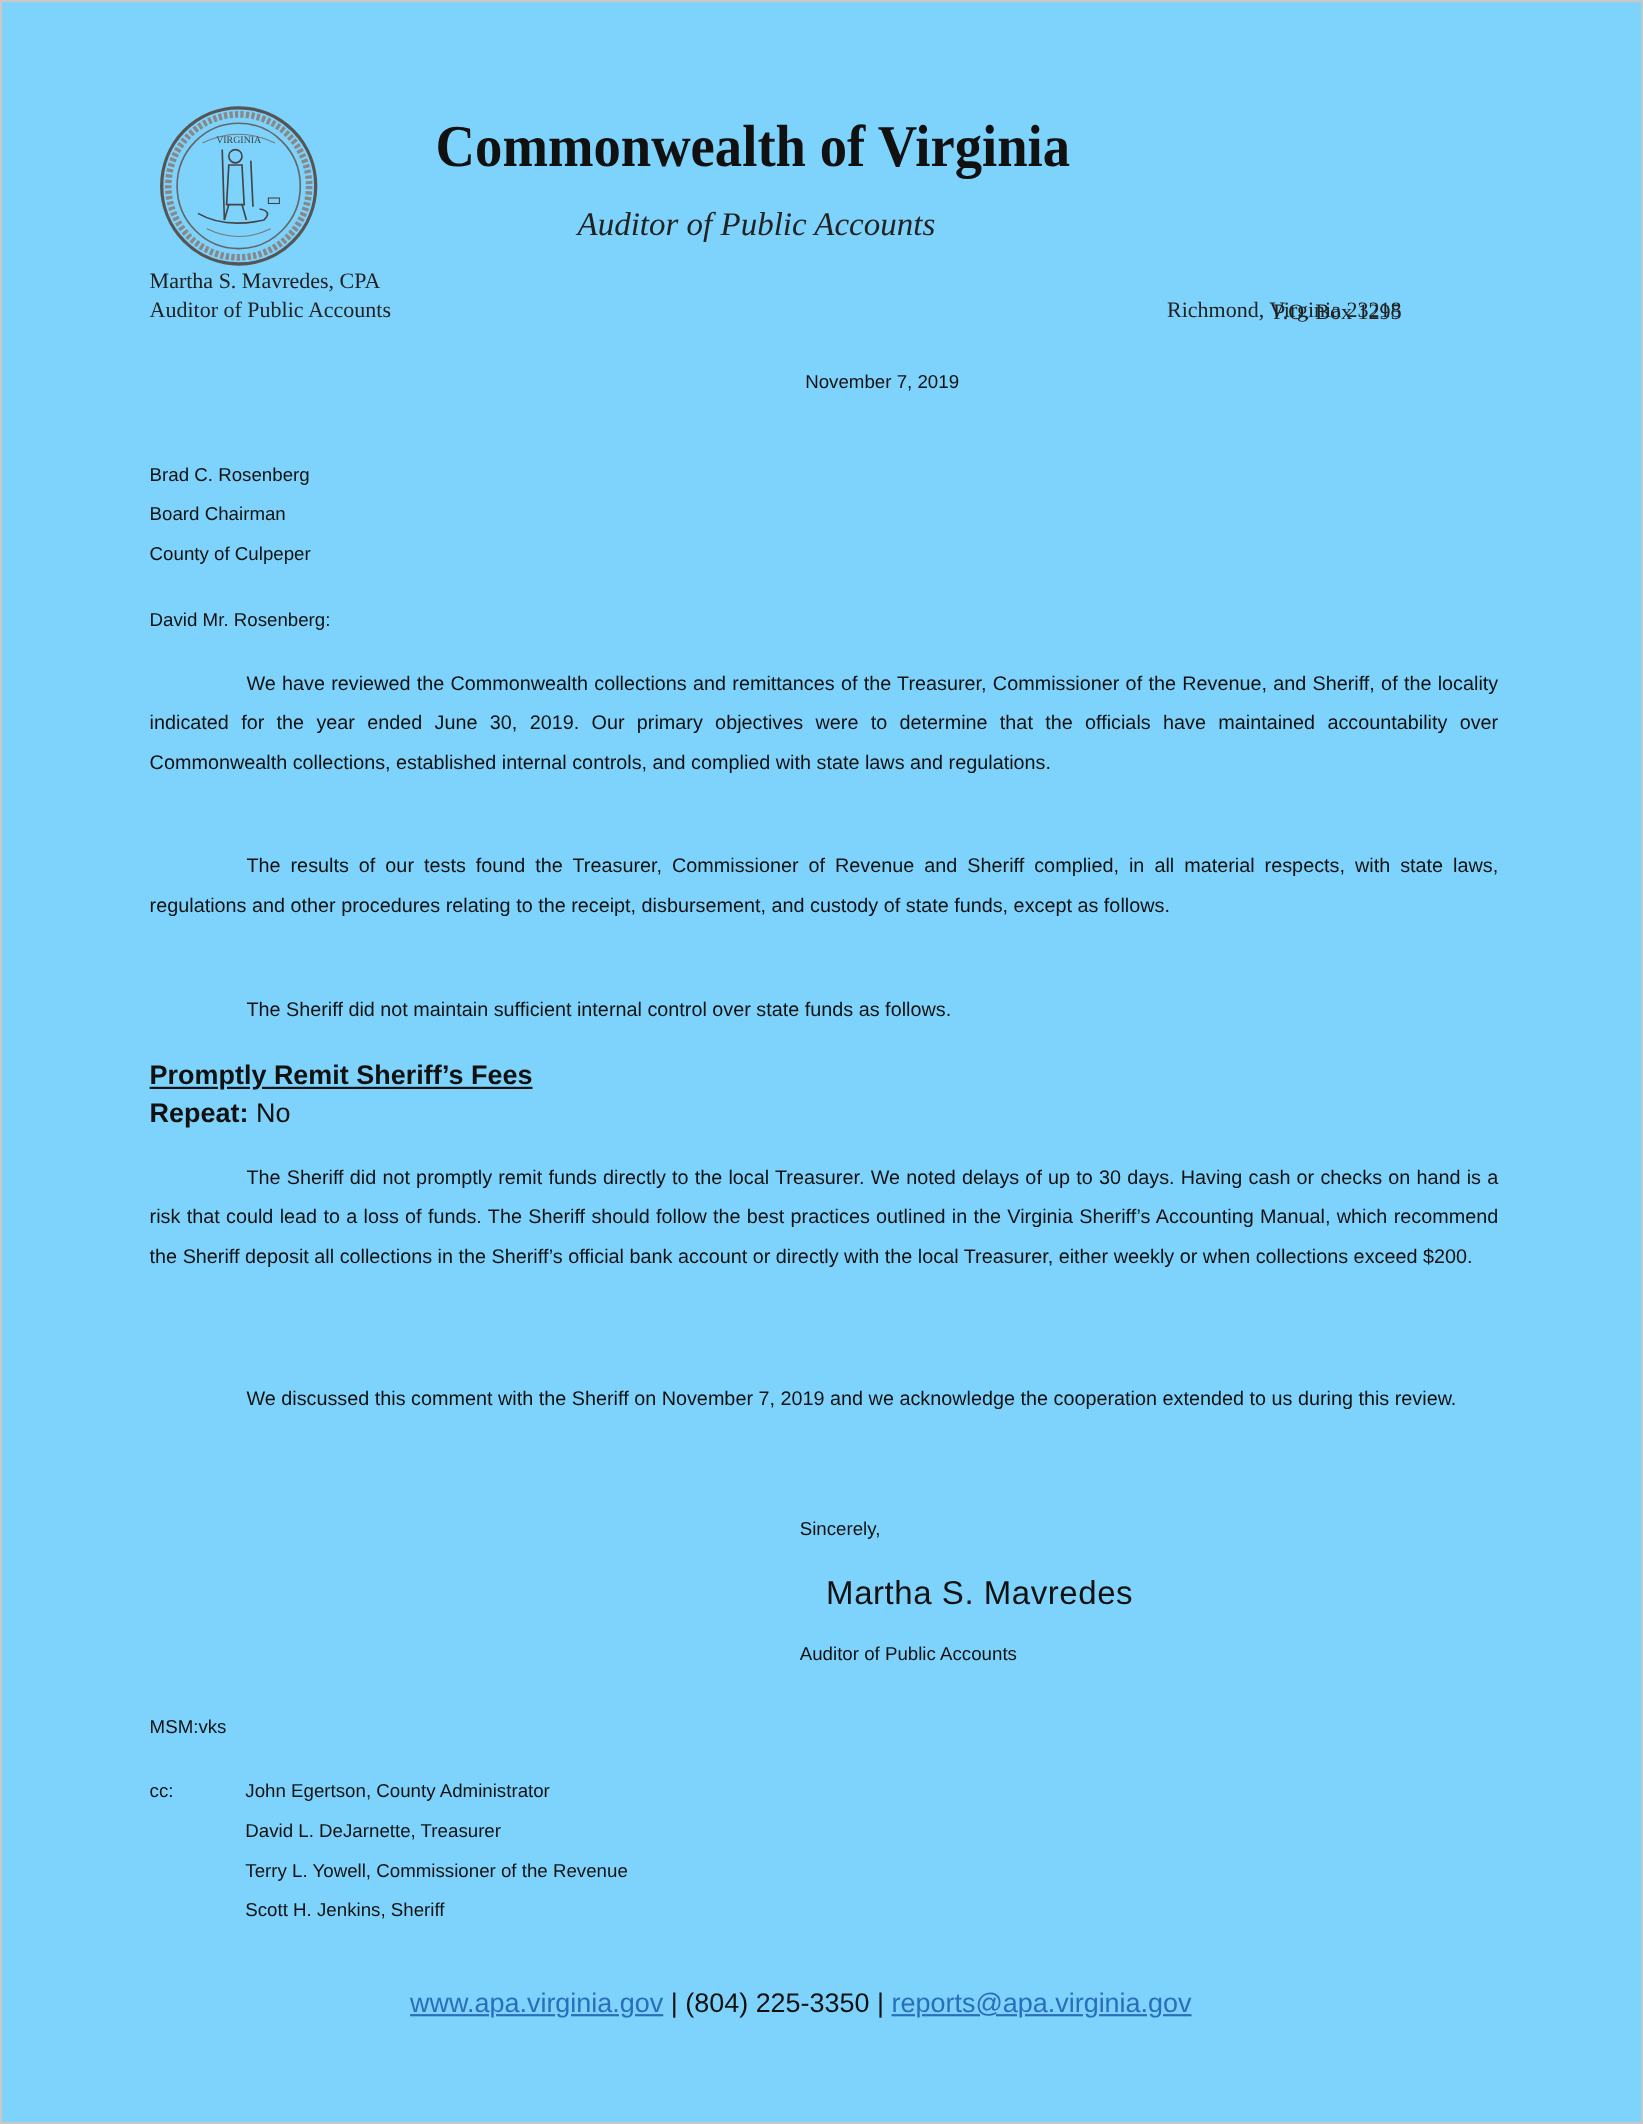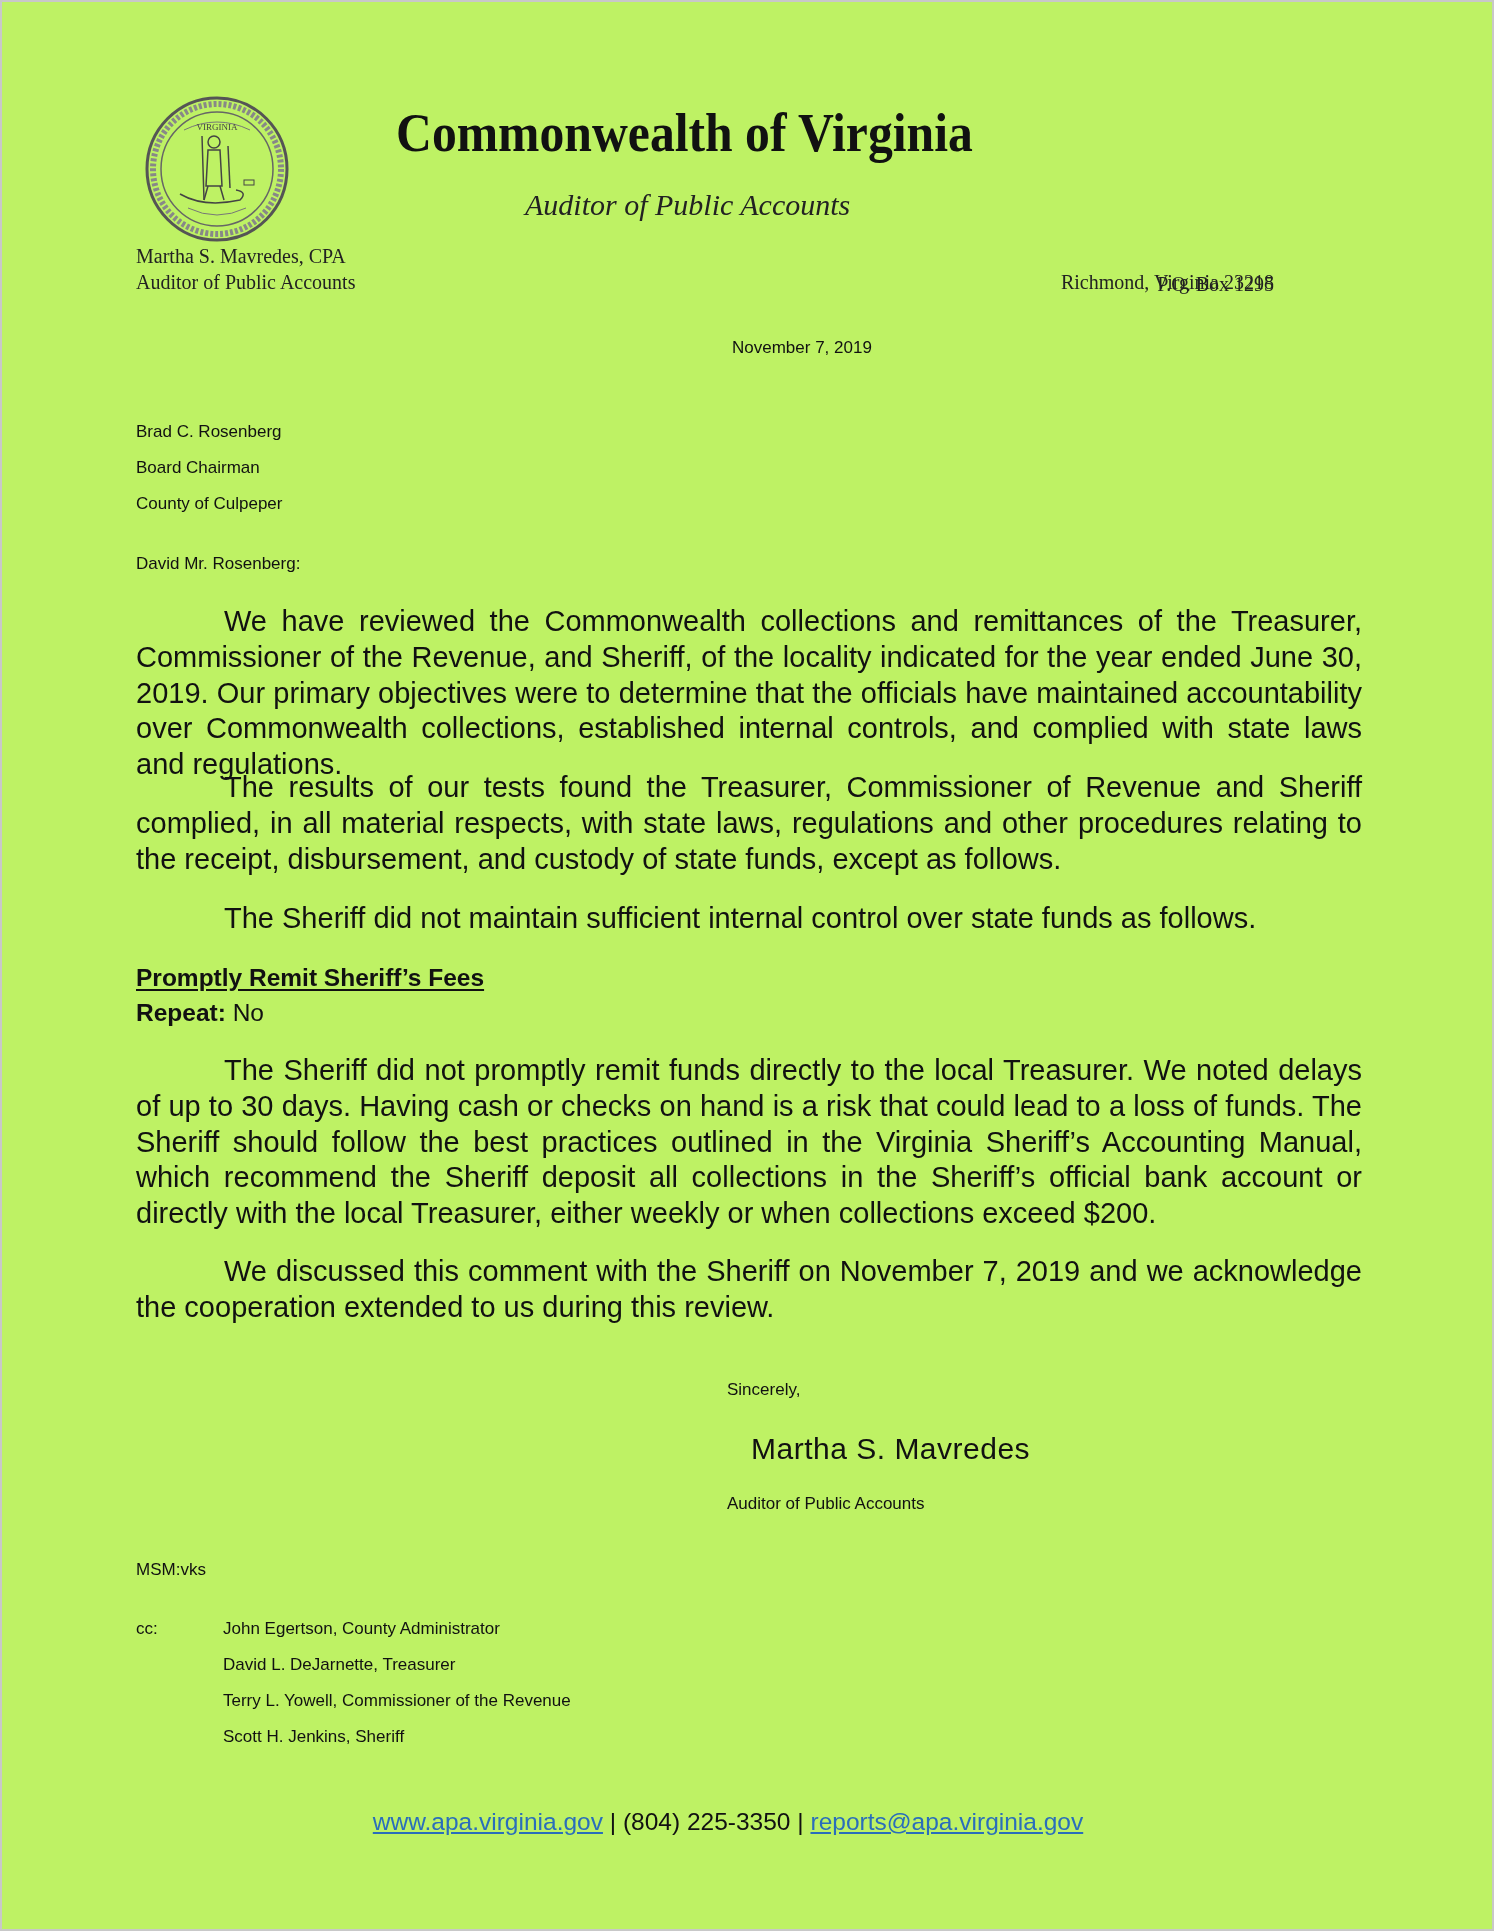--- a/index.html
+++ b/index.html
@@ -1,34 +1,34 @@
 <!DOCTYPE html>
 <html><head>
 <meta charset="utf-8">
 <style>
   html, body { margin: 0; padding: 0; background: #ffffff; }
   body { width: 1494px; height: 1931px; position: relative; overflow: hidden; }
   .page {
     position: absolute; left: 0; top: 0; width: 1490px; height: 1927px;
-    border: 2px solid #c8c8c8; background: #bef264;
+    border: 2px solid #c8c8c8; background: #7dd3fc;
     font-family: "Liberation Sans", sans-serif; color: #111;
   }
   .abs { position: absolute; white-space: nowrap; }
   .serif { font-family: "Liberation Serif", serif; }
   .title {
     left: 394px; top: 100px; font-family: "Liberation Serif", serif;
     font-size: 54px; font-weight: bold; letter-spacing: 0px; color: #111;
     transform: scaleX(0.92); transform-origin: left top;
   }
   .subtitle { left: 523px; top: 186px; font-size: 30px; font-style: italic; color: #222; }
   .hdr { font-size: 20px; color: #222; line-height: 26px; }
   .body-text { font-size: 17px; line-height: 35.8px; }
   .para {
     position: absolute; left: 134px; width: 1226px; text-align: justify;
-    font-size: 29px; line-height: 35.8px; text-indent: 88px;
+    font-size: 18px; line-height: 35.8px; text-indent: 88px;
   }
   .line { position: absolute; left: 134px; font-size: 24.5px; line-height: 35.8px; }
   .heading { font-weight: bold; text-decoration: underline; text-underline-offset: 3px; }
   .sig-name { font-size: 30px; letter-spacing: 0.5px; }
   .footer { left: 0; width: 1452px; top: 1806px; text-align: center; font-size: 24.5px; }
   .footer a { color: #2a6ebb; text-decoration: underline; }
   .seal { position: absolute; left: 142px; top: 94px; width: 146px; height: 146px; }
 </style>
 </head>
 <body>

